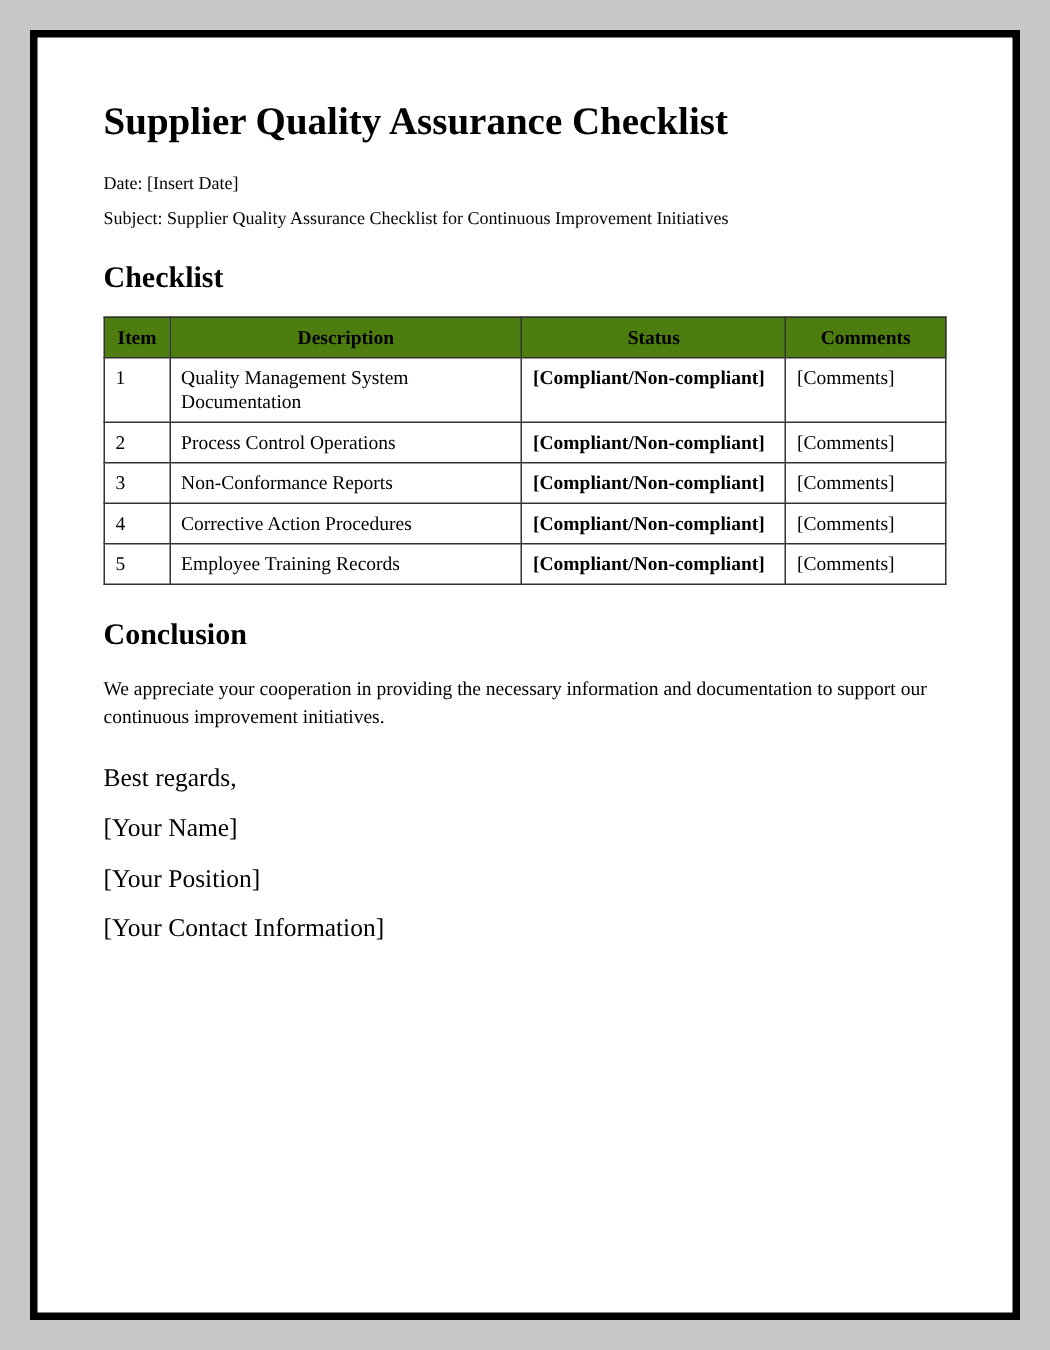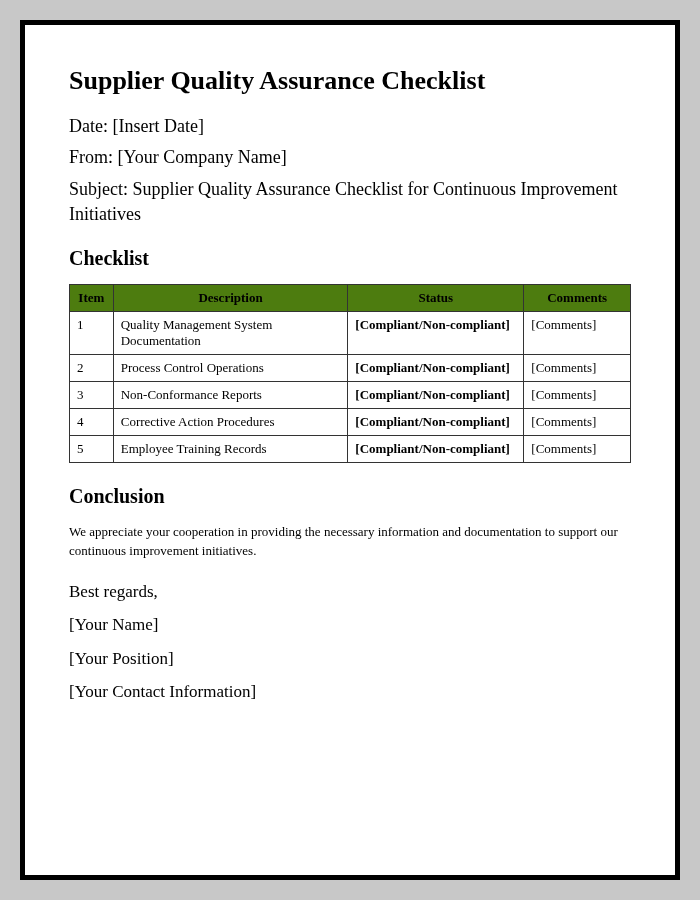--- a/index.html
+++ b/index.html
@@ -27,21 +27,21 @@
     }
 
     .doc-title {
       font-size: 26px;
       font-weight: bold;
       margin-bottom: 18px;
       line-height: 1.2;
     }
 
     .meta-field {
-      font-size: 18px;
+      font-size: 12px;
       margin-bottom: 6px;
       line-height: 1.4;
     }
 
     .section-heading {
       font-size: 20px;
       font-weight: bold;
       margin-top: 20px;
       margin-bottom: 14px;
     }
@@ -96,21 +96,20 @@
     }
   </style>
 </head>
 <body>
 
 <div class="page">
 
   <h1 class="doc-title">Supplier Quality Assurance Checklist</h1>
 
   <p class="meta-field">Date: [Insert Date]</p>
-  <p class="meta-field">From: [Your Company Name]</p>
   <p class="meta-field">Subject: Supplier Quality Assurance Checklist for Continuous Improvement Initiatives</p>
 
   <h2 class="section-heading">Checklist</h2>
 
   <table>
     <thead>
       <tr>
         <th>Item</th>
         <th>Description</th>
         <th>Status</th>

